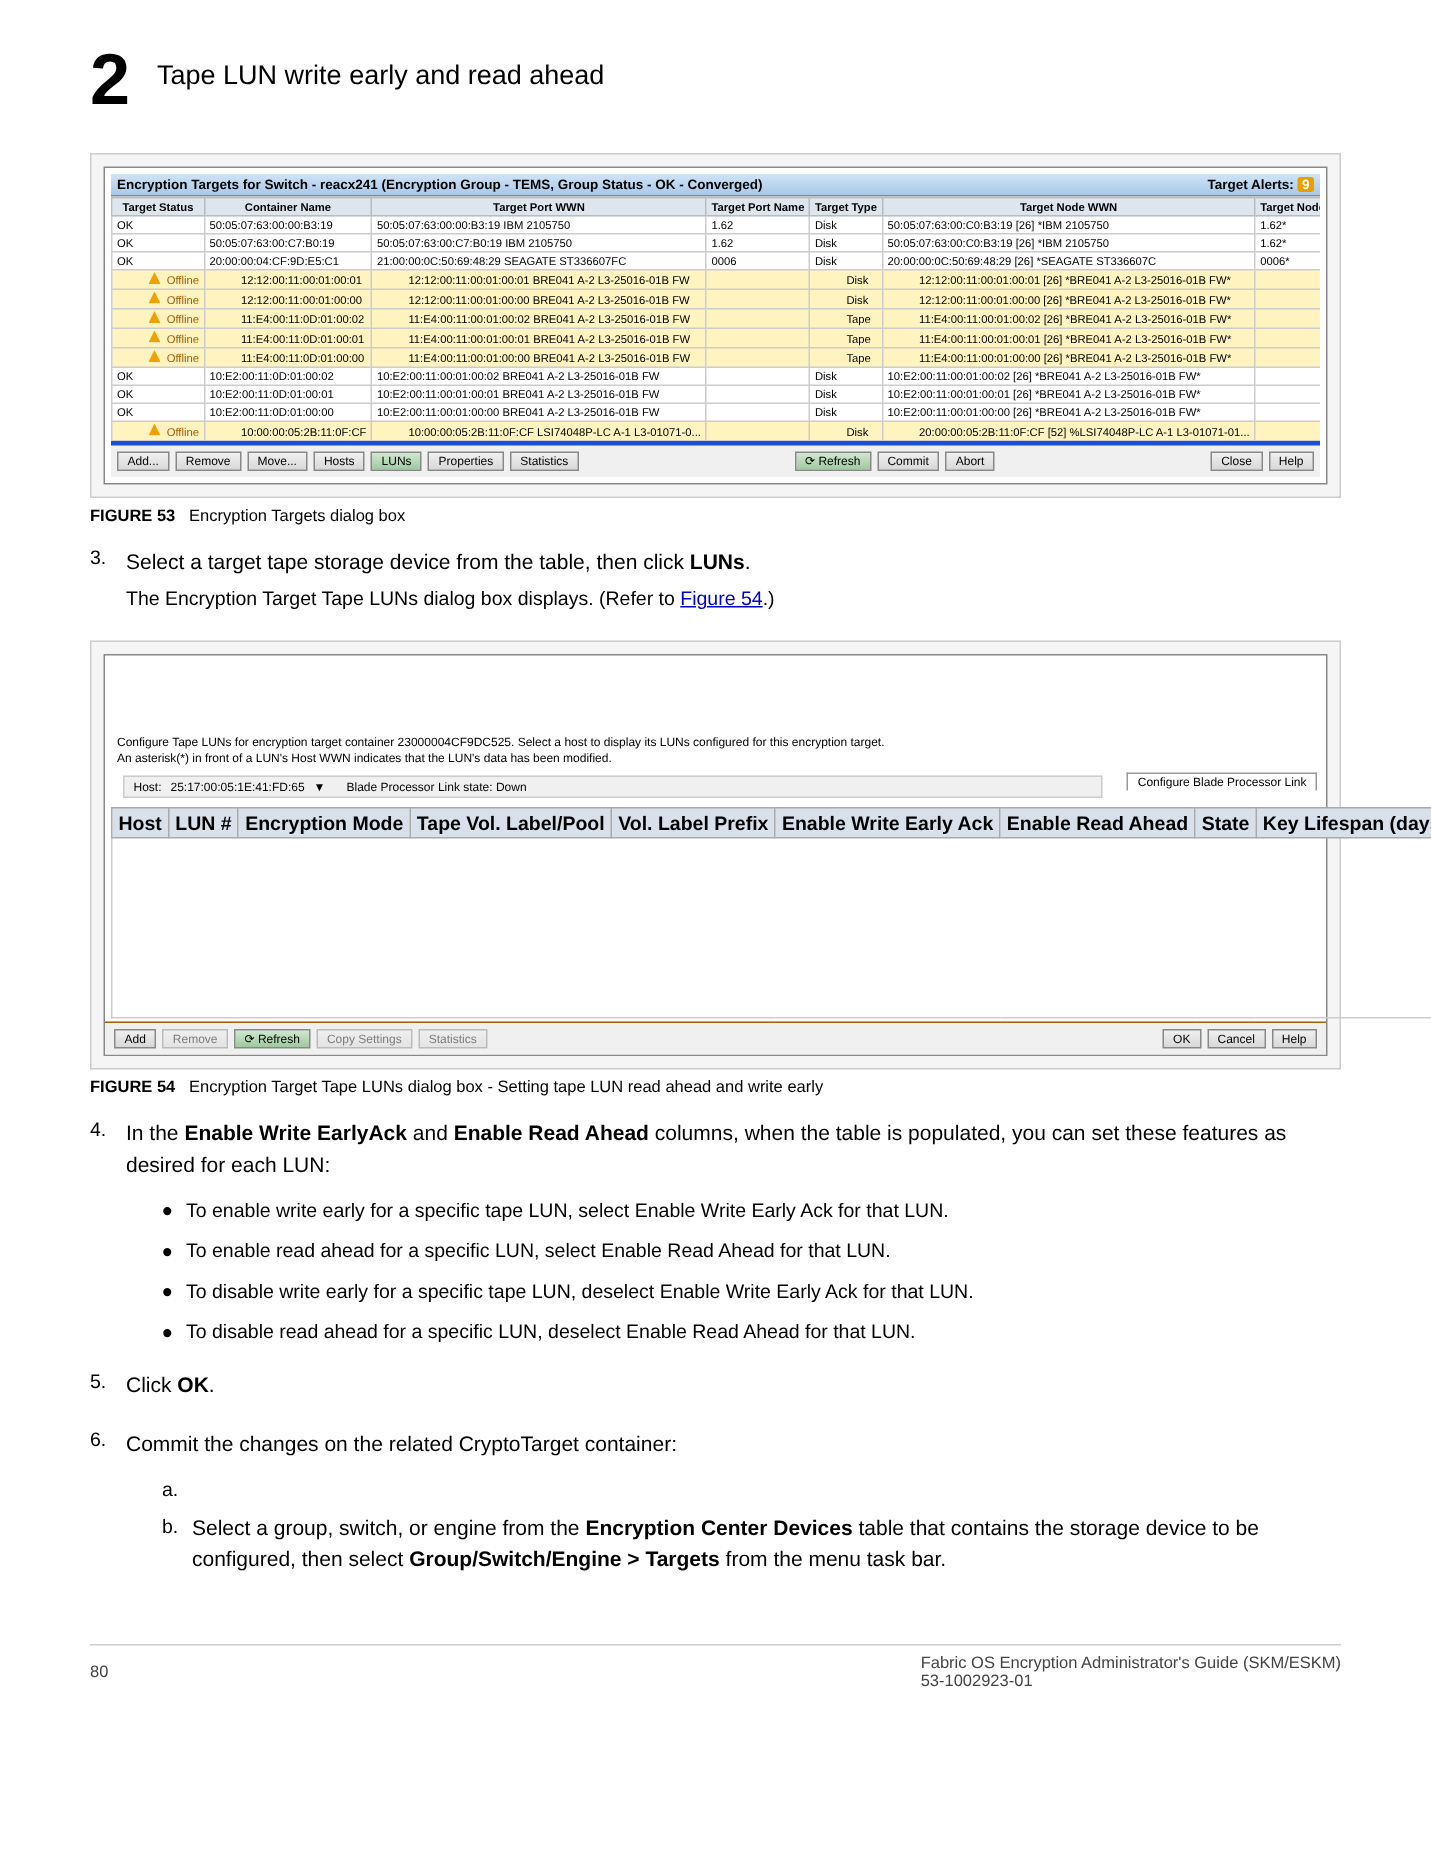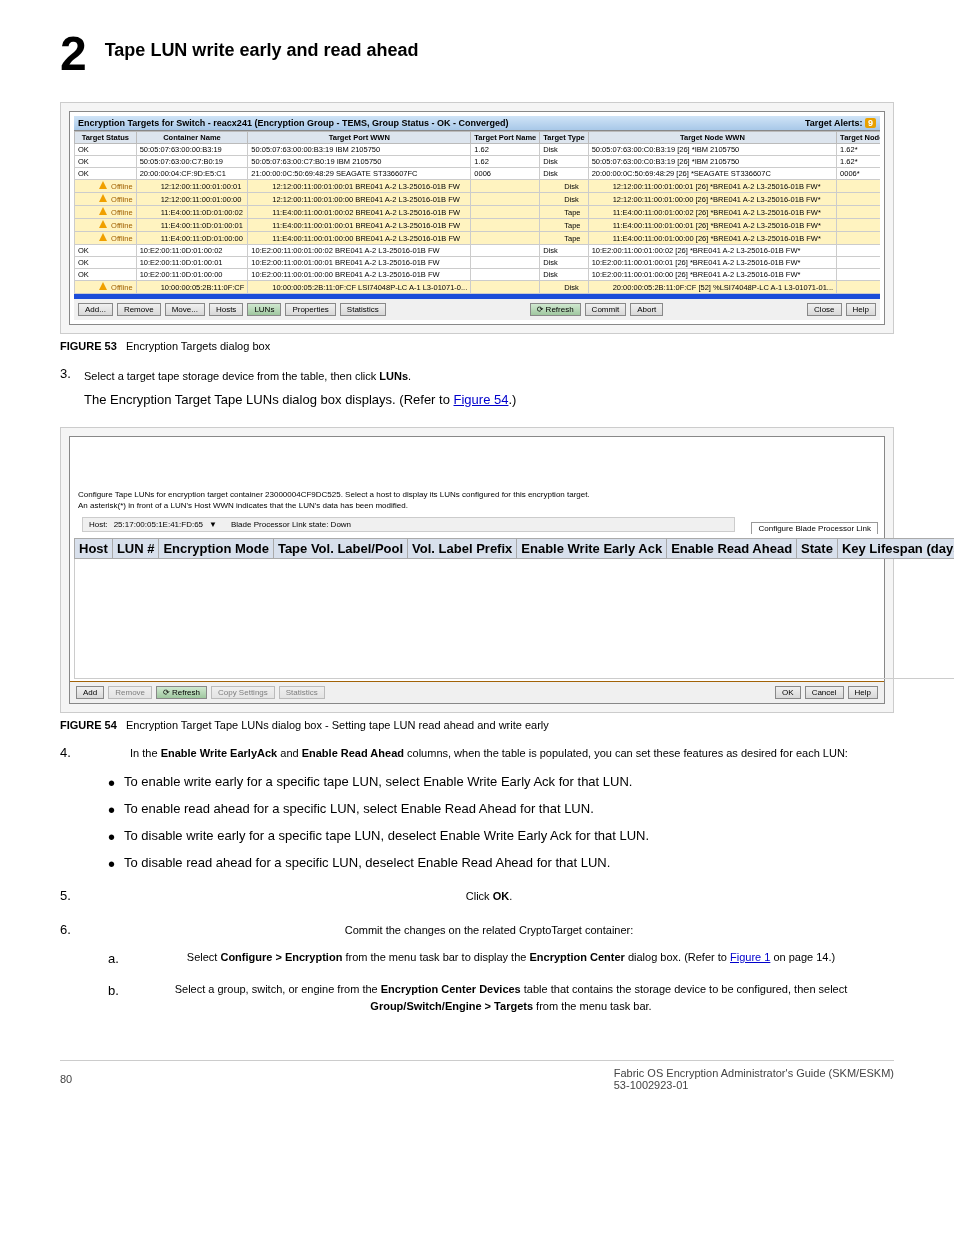--- a/index.html
+++ b/index.html
@@ -22,21 +22,21 @@
     .chapter-num {
       font-size: 48px;
       font-weight: bold;
       color: #000;
       margin-right: 18px;
       line-height: 1;
     }
 
     .chapter-title {
       font-size: 18px;
-      font-weight: bold;
+      font-weight: normal;
       color: #000;
       margin-top: 10px;
     }
 
     .figure-container {
       border: 1px solid #ccc;
       background: #f5f5f5;
       margin: 18px 0 6px 0;
       padding: 8px;
       display: flex;
@@ -87,21 +87,21 @@
     .dialog-table tr:nth-child(even) td { background: #f9f9f9; }
     .dialog-table tr.offline td { background: #fff3c0; padding-left: 24px; }
     .dialog-table tr.ok td { background: #fff; }
 
     .dialog-buttons {
       display: flex;
       gap: 4px;
       padding: 4px;
       justify-content: flex-end;
       background: #f0f0f0;
-      border-top: 5px solid #1d4ed8;
+      border-top: 3px solid #1d4ed8;
     }
 
     .dialog-btn {
       background: linear-gradient(to bottom, #f0f0f0, #d8d8d8);
       border: 1px solid #888;
       padding: 1px 6px;
       font-size: 8px;
       cursor: pointer;
     }
 
@@ -113,24 +113,23 @@
       font-size: 11px;
       margin: 6px 0 14px 0;
       color: #000;
     }
 
     .figure-caption .fig-label {
       font-weight: bold;
     }
 
     .body-text {
-      font-size: 11px;
+      font-size: 14px;
       line-height: 1.5;
       margin-bottom: 10px;
-      text-align: center;
     }
 
     .body-text .bold { font-weight: bold; }
 
     .indent1 {
       margin-left: 24px;
     }
 
     .list-item {
       display: flex;
@@ -432,21 +431,21 @@
     </div>
   </div>
 </div>
 
 <div class="figure-container">
   <div class="dialog-sim2">
     <div class="dialog2-header">
       <div>Configure Tape LUNs for encryption target container 23000004CF9DC525. Select a host to display its LUNs configured for this encryption target.</div>
       <div>An asterisk(*) in front of a LUN's Host WWN indicates that the LUN's data has been modified.</div>
     </div>
-    <div style="display:flex; align-items:flex-end; padding: 2px 6px;">
+    <div style="display:flex; align-items:flex-start; padding: 2px 6px;">
       <div class="dialog2-host-bar" style="flex:1;">
         <span>Host:</span>
         <span>25:17:00:05:1E:41:FD:65</span>
         <span style="cursor:pointer;">▼</span>
         <span style="margin-left:8px;">Blade Processor Link state: Down</span>
       </div>
       <div class="dialog2-tab active">Configure Blade Processor Link</div>
     </div>
     <table class="dialog2-table">
       <thead>
@@ -520,23 +519,20 @@
     Click <span class="bold">OK</span>.
   </div>
 </div>
 
 <div class="numbered-item">
   <div class="item-num">6.</div>
   <div class="list-content">
     <div class="body-text">Commit the changes on the related CryptoTarget container:</div>
     <div class="sub-item">
       <div class="sub-label">a.</div>
-      <div class="list-content body-text">
-        Select <span class="bold">Configure &gt; Encryption</span> from the menu task bar to display the <span class="bold">Encryption Center</span> dialog box. (Refer to <span class="link-text">Figure 1</span> on page 14.)
-      </div>
     </div>
     <div class="sub-item">
       <div class="sub-label">b.</div>
       <div class="list-content body-text">
         Select a group, switch, or engine from the <span class="bold">Encryption Center Devices</span> table that contains the storage device to be configured, then select <span class="bold">Group/Switch/Engine &gt; Targets</span> from the menu task bar.
       </div>
     </div>
   </div>
 </div>
 

